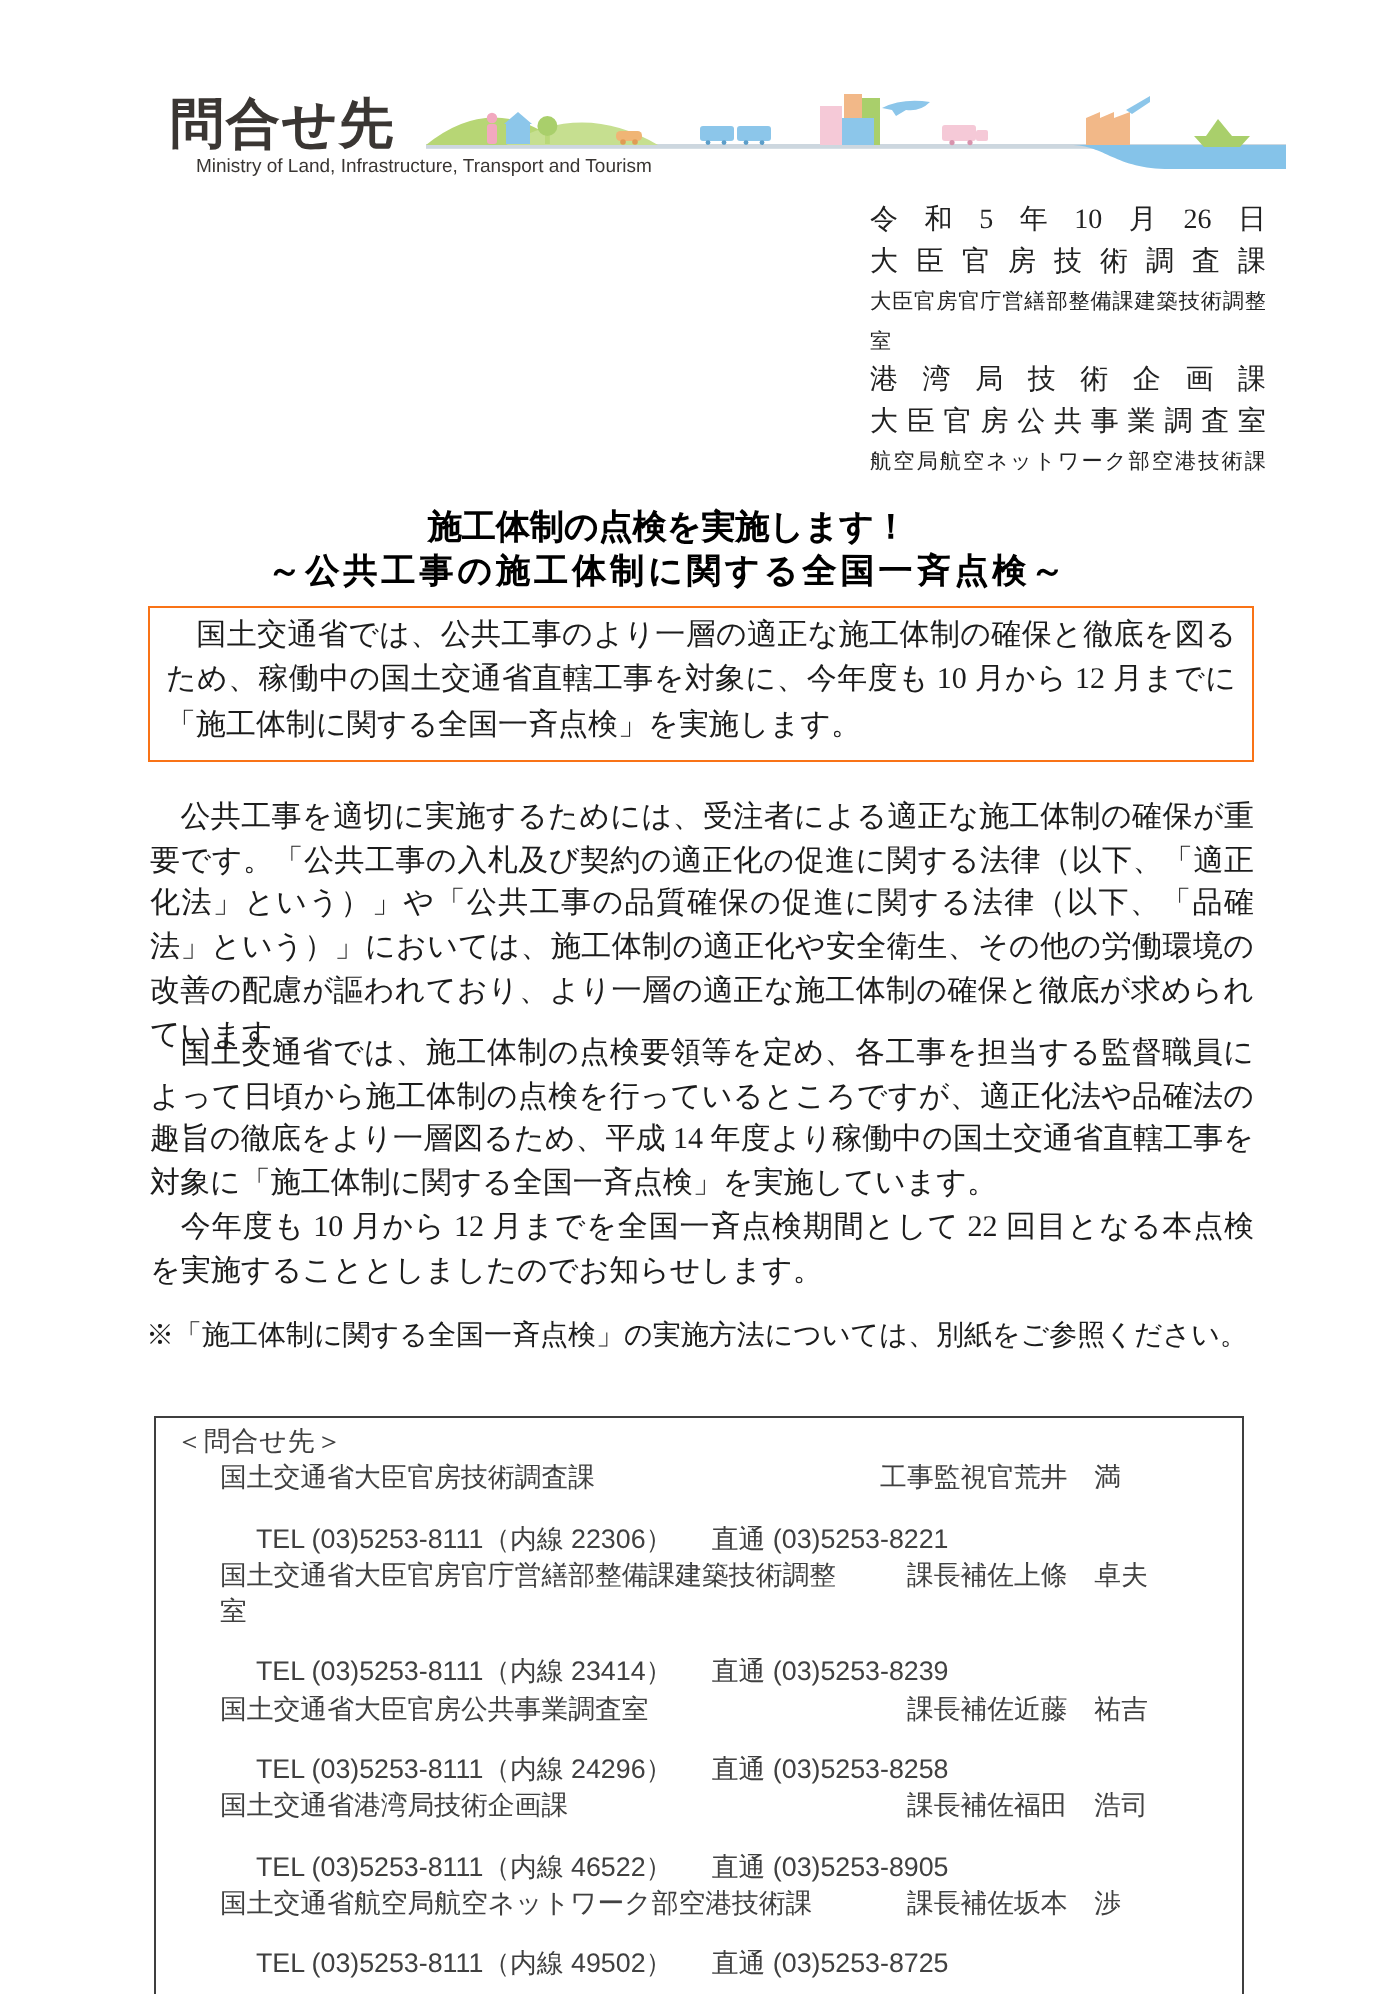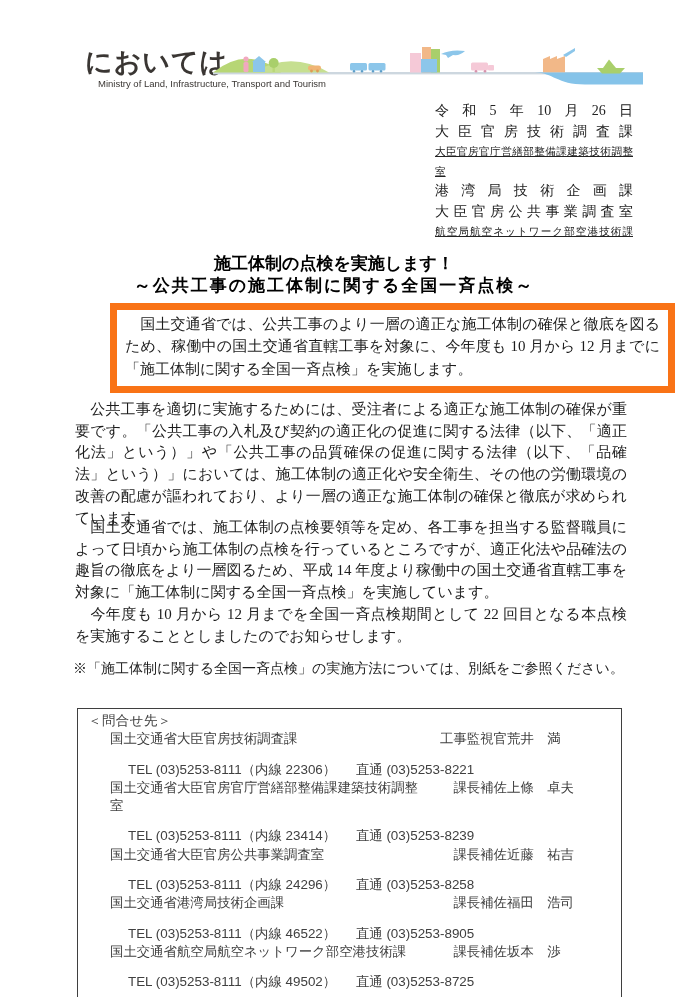--- a/index.html
+++ b/index.html
@@ -18,31 +18,31 @@
     font-family:"Liberation Sans","DejaVu Sans",sans-serif;
     font-size:9.5px;line-height:12px;color:#3a3633;margin-top:1px;white-space:nowrap;padding-left:13px;
   }
   .banner{position:absolute;left:213px;top:46px;}
   
   .issuer{position:absolute;top:101px;right:67px;width:198px;}
   .issuer-line{
     text-align:justify;text-align-last:justify;color:#222;
   }
   .issuer-line.large{font-size:14px;line-height:20.5px;}
-  .issuer-line.small{font-size:10.6px;line-height:19.5px;text-decoration:underline;}
+  .issuer-line.small{font-size:10.6px;line-height:19.5px;}
   
   .doc-title{position:absolute;top:253px;left:0;width:668px;text-align:center;
     font-family:"Liberation Sans","DejaVu Sans",sans-serif;font-weight:bold;color:#000;}
   .doc-title .t1{font-size:17px;line-height:22px;}
   .doc-title .t2{font-size:17px;line-height:22px;letter-spacing:2px;}
   
   .lead-box{
     position:absolute;top:303px;left:74px;width:535px;
-    border:7px solid #f97316;padding:3px 8px 6px 8px;
-    font-size:15px;line-height:22.3px;text-align:justify;color:#1c1c1c;margin-left:36px;
+    border:1px solid #f97316;padding:3px 8px 6px 8px;
+    font-size:15px;line-height:22.3px;text-align:justify;color:#1c1c1c;
   }
   
   .para{position:absolute;left:75px;width:552px;font-size:15px;line-height:21.7px;
     text-align:justify;color:#1c1c1c;margin:0;}
   .para1{top:399px;}
   .para2{top:517px;}
   .para2 p{margin:0;}
   .note{position:absolute;top:659px;left:73px;width:560px;font-size:14px;line-height:20px;
     color:#1c1c1c;margin:0;}
   
@@ -60,21 +60,21 @@
   .contact-row .name{flex:0 0 104px;}
   .contact-tel{padding-left:40px;margin-top:12px;}
   .contact-tel .direct{margin-left:16px;}
 </style>
 </head>
 <body>
 
 <div class="page">
 
   <div class="logo-block">
-    <div class="logo-jp">においては</div>
+    <div class="logo-jp">問合せ先</div>
     <div class="logo-en">Ministry of Land, Infrastructure, Transport and Tourism</div>
   </div>
 
   <svg class="banner" width="432" height="46" viewBox="0 0 432 46">
     <g>
         <rect x="0" y="26" width="430" height="2.4" fill="#cdd7df"></rect>
       </g>
     <g>
       <path d="M0,26.5 Q34,-1 68,26.5 Z" fill="#b7d675"></path>
       <path d="M40,26.5 Q78,4 116,26.5 Z" fill="#c6df90"></path>

